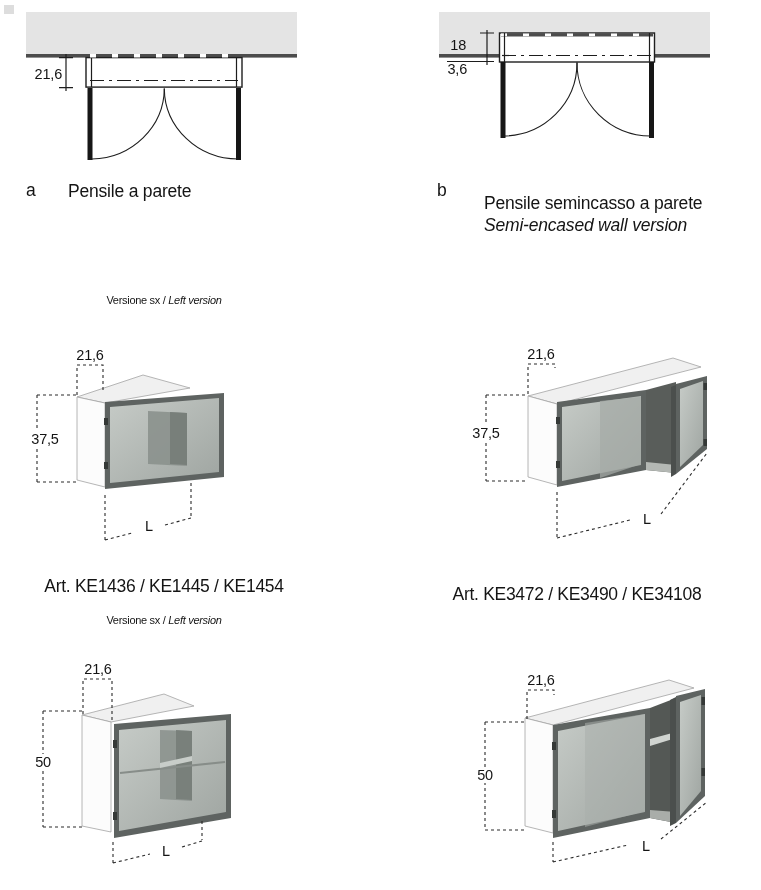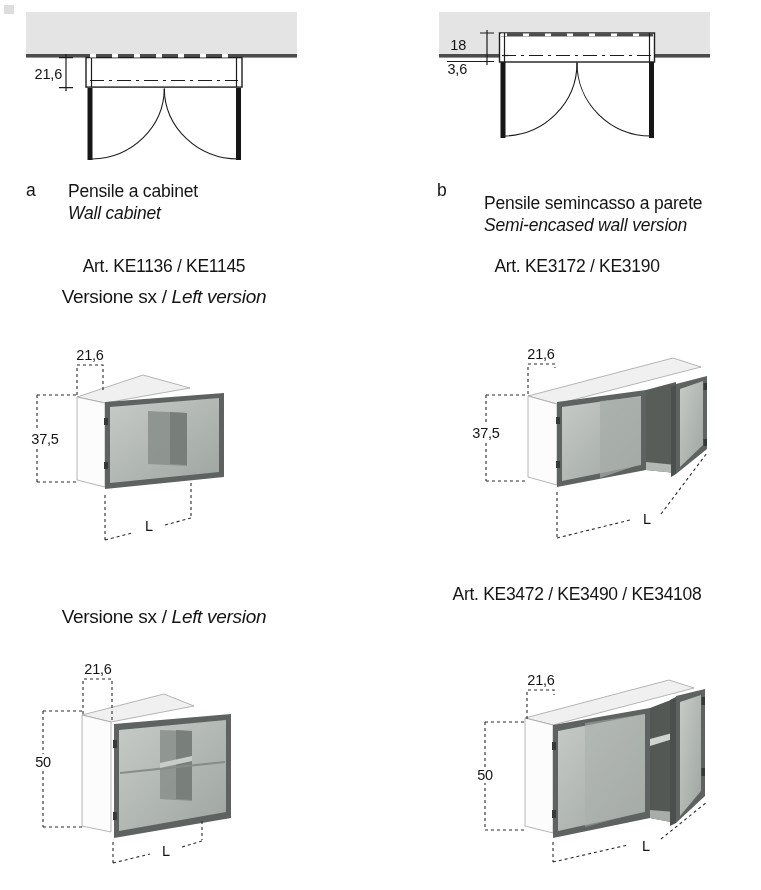--- a/index.html
+++ b/index.html
@@ -3,21 +3,21 @@
 <meta charset="utf-8">
 <style>
   html,body{margin:0;padding:0;background:#fff;}
   .page{position:relative;width:761px;height:890px;background:#ffffff;overflow:hidden;
         font-family:"Liberation Sans",sans-serif;color:#141414;}
   .abs{position:absolute;}
   .cap-key{font-size:17.5px;letter-spacing:-0.2px;}
   .cap{font-size:17.5px;line-height:22px;letter-spacing:-0.2px;}
   .cap .en,.ver .en{font-style:italic;}
   .art{font-size:17.5px;letter-spacing:-0.3px;text-align:center;white-space:nowrap;}
-  .ver{font-size:19px;letter-spacing:-0.3px;text-align:center;white-space:nowrap;}
+  .ver{font-size:11px;letter-spacing:-0.3px;text-align:center;white-space:nowrap;margin-top:8px;}
   svg{display:block;}
   svg text{font-family:"Liberation Sans",sans-serif;font-size:14.5px;fill:#141414;letter-spacing:-0.2px;}
   .dash{stroke:#2b2b2b;stroke-width:1.1;stroke-dasharray:3 3;fill:none;}
   .thin{stroke:#1d1d1d;stroke-width:1.2;fill:none;}
   .arc{stroke:#1d1d1d;stroke-width:1.1;fill:none;}
   .panel{fill:#fcfcfc;stroke:#a3a3a3;stroke-width:0.8;}
   .top{fill:#f0f0f0;stroke:#a3a3a3;stroke-width:0.8;}
   .frame{fill:#5e6361;}
   .hinge{fill:#353937;}
 </style>
@@ -59,34 +59,31 @@
       <text x="467" y="74" text-anchor="end">3,6</text>
       <rect x="500.5" y="62" width="5" height="76" fill="#161616"></rect>
       <rect x="649" y="62" width="5" height="76" fill="#161616"></rect>
       <path d="M577,62.5 A74,73 0 0 1 503,136" class="arc"></path>
       <path d="M577,62.5 A74,73 0 0 0 651.5,136" class="arc"></path>
     </g>
   </svg>
 
   <div class="cap-key abs" style="left:26px;top:180px">a</div>
   <div class="cap abs" style="left:68px;top:180px">
-    <div>Pensile a cabinet</div>
-    <div class="en">Wall cabinet</div>
+    <div>Pensile a parete</div>
   </div>
   <div class="cap-key abs" style="left:437px;top:180px">b</div>
   <div class="cap abs" style="left:484px;top:192px">
     <div>Pensile semincasso a parete</div>
     <div class="en">Semi-encased wall version</div>
   </div>
 
-  <div class="art abs" style="left:14px;top:256px;width:300px">Art. KE1136 / KE1145</div>
   <div class="ver abs" style="left:14px;top:286px;width:300px">
     <span>Versione sx / </span><span class="en">Left version</span>
   </div>
-  <div class="art abs" style="left:427px;top:256px;width:300px">Art. KE3172 / KE3190</div>
 
   <svg class="abs" style="left:20px;top:335px" width="300" height="215" viewBox="0 0 300 215">
     <defs>
       <linearGradient id="gl1" x1="0" y1="0" x2="1" y2="1">
         <stop offset="0" stop-color="#c6cbc7"></stop>
           <stop offset="1" stop-color="#9fa5a1"></stop>
       </linearGradient>
     </defs>
     <polygon points="57,62 123,40 170,53 85,68" class="top"></polygon>
     <polygon points="57,62 85,68 85,152 57,145" class="panel"></polygon>
@@ -128,20 +125,21 @@
     <rect x="263.5" y="104" width="3.5" height="7" class="hinge"></rect>
     <path d="M88,59 V29 H115 V33" class="dash"></path>
     <text x="101" y="24" text-anchor="middle">21,6</text>
     <path d="M46,60 V146 M46,60 H87 M46,146 H85" class="dash"></path>
     <rect x="24" y="90" width="44" height="16" fill="#ffffff"></rect>
     <text x="46" y="103" text-anchor="middle">37,5</text>
     <path d="M117,157 V203 M117,203 L190,185 M221,179 L267,118" class="dash"></path>
     <text x="207" y="189" text-anchor="middle" font-size="16">L</text>
   </svg>
 
+  <div class="art abs" style="left:14px;top:576px;width:300px">Art. KE1436 / KE1445 / KE1454</div>
   <div class="ver abs" style="left:14px;top:606px;width:300px">
     <span>Versione sx / </span><span class="en">Left version</span>
   </div>
   <div class="art abs" style="left:427px;top:584px;width:300px">Art. KE3472 / KE3490 / KE34108</div>
 
   <svg class="abs" style="left:20px;top:650px" width="300" height="240" viewBox="0 0 300 240">
     <defs>
       <linearGradient id="gl3" x1="0" y1="0" x2="1" y2="1">
         <stop offset="0" stop-color="#c6cbc7"></stop>
           <stop offset="1" stop-color="#9fa5a1"></stop>

